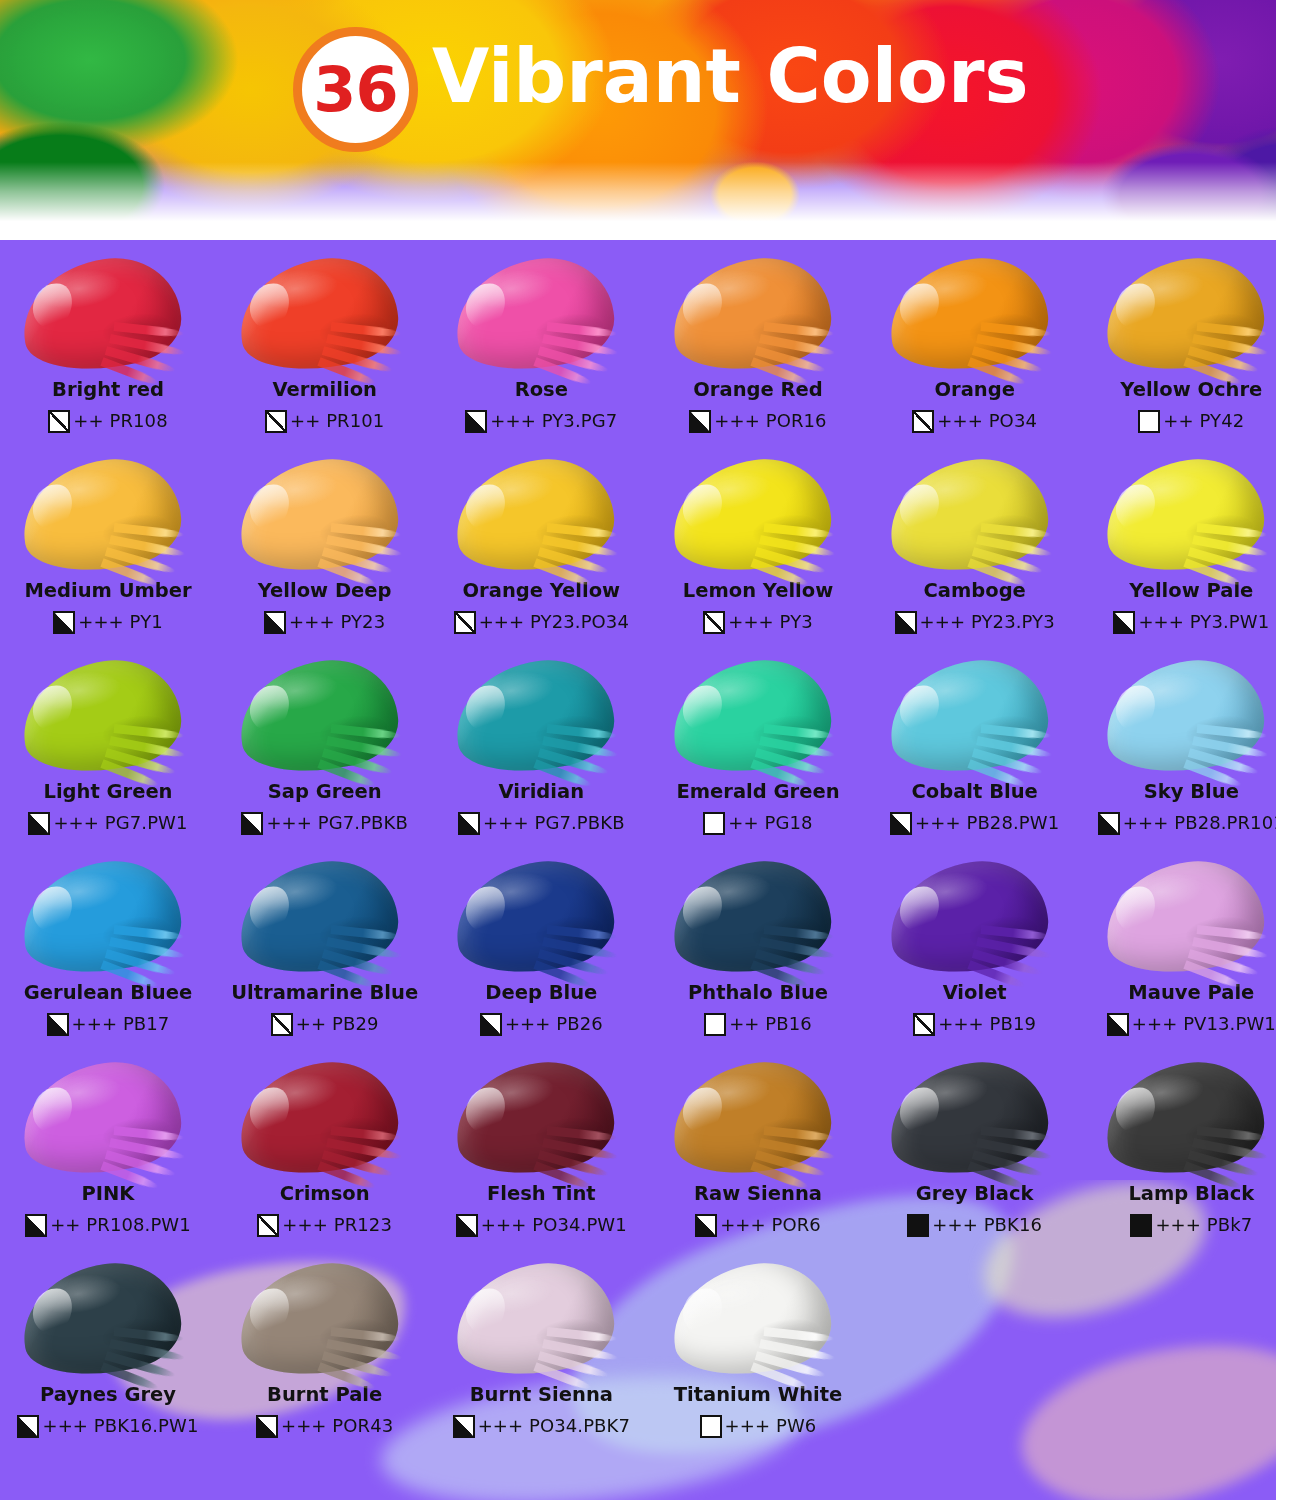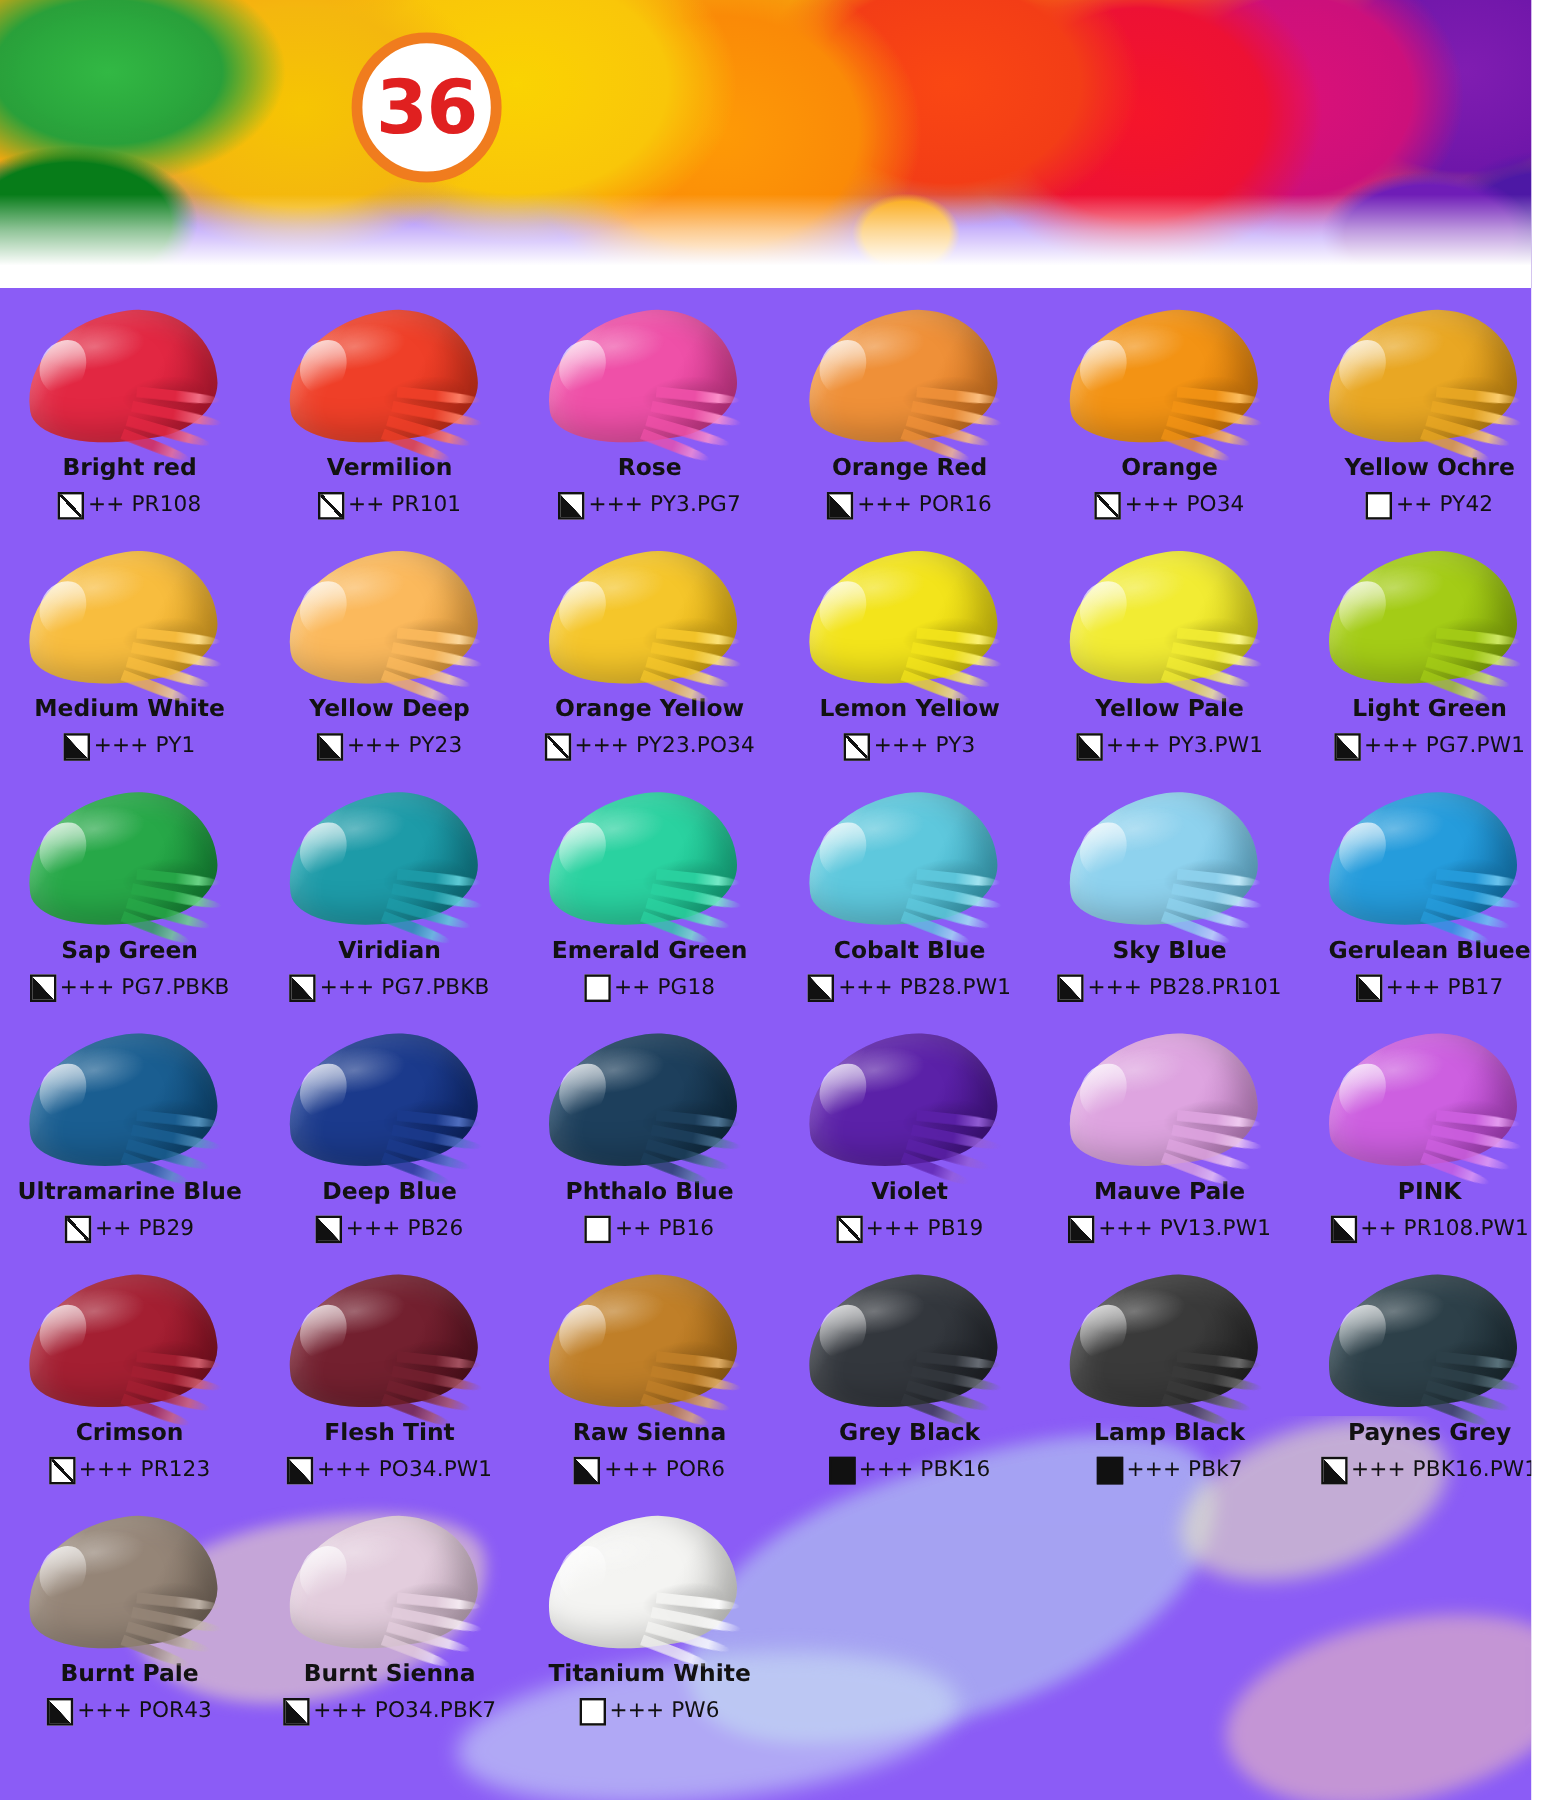--- a/index.html
+++ b/index.html
@@ -243,20 +243,21 @@
 <div class="page">
 
   <div class="hero">
     <div class="hero-paint"></div>
     <div class="hero-fade"></div>
   </div>
 
   <div class="badge">
     <span class="badge-num">36</span>
   </div>
+  <div class="hero-title">Vibrant Colors</div>
 
   <div class="wash">
     <div class="wash-stroke" style="left:110px; top:86px; width:300px; height:150px; background:#f6e2c0; border-radius:44% 56% 50% 50% / 40% 40% 60% 60%; transform:rotate(-12deg); filter:blur(6px);"></div>
     <div class="wash-stroke" style="left:560px; top:40px; width:470px; height:210px; background:#bcdcf0; border-radius:40% 60% 45% 55% / 50% 45% 55% 50%; transform:rotate(-22deg); filter:blur(7px);"></div>
     <div class="wash-stroke" style="left:980px; top:10px; width:230px; height:120px; background:#f2efbb; border-radius:50%; transform:rotate(-18deg); filter:blur(8px);"></div>
     <div class="wash-stroke" style="left:1020px; top:170px; width:300px; height:150px; background:#f3c4bb; border-radius:45% 55% 50% 50% / 45% 50% 50% 55%; transform:rotate(-14deg); filter:blur(7px);"></div>
     <div class="wash-stroke" style="left:380px; top:200px; width:420px; height:120px; background:#cfe6f5; border-radius:50%; transform:rotate(-6deg); filter:blur(9px);"></div>
   </div>
 
   <div class="grid" id="swatch-grid">
@@ -359,21 +360,21 @@
       <div class="cell">
         <div class="blob-wrap">
           <div class="blob" style="background: linear-gradient(128deg, rgb(255, 224, 140) 0%, rgb(248, 189, 62) 26%, rgb(248, 189, 62) 62%, rgb(215, 154, 24) 100%);"></div>
           <div class="tails">
             <div class="tail" style="left: 0px; top: 4px; width: 70px; transform: rotate(6deg); background: linear-gradient(90deg, rgb(248, 189, 62) 0%, rgb(248, 189, 62) 46%, rgb(255, 224, 140) 74%, rgba(255, 255, 255, 0) 100%); opacity: 0.95;"></div>
             <div class="tail" style="left: -4px; top: 16px; width: 76px; transform: rotate(11deg); background: linear-gradient(90deg, rgb(248, 189, 62) 0%, rgb(248, 189, 62) 46%, rgb(255, 224, 140) 74%, rgba(255, 255, 255, 0) 100%); opacity: 0.88;"></div>
             <div class="tail" style="left: -8px; top: 28px; width: 72px; transform: rotate(16deg); background: linear-gradient(90deg, rgb(248, 189, 62) 0%, rgb(248, 189, 62) 46%, rgb(255, 224, 140) 74%, rgba(255, 255, 255, 0) 100%); opacity: 0.81;"></div>
             <div class="tail" style="left: -12px; top: 39px; width: 60px; transform: rotate(21deg); background: linear-gradient(90deg, rgb(248, 189, 62) 0%, rgb(248, 189, 62) 46%, rgb(255, 224, 140) 74%, rgba(255, 255, 255, 0) 100%); opacity: 0.74;"></div>
           </div>
         </div>
-        <div class="c-name">Medium White</div>
+        <div class="c-name">Medium Umber</div>
         <div class="c-meta">
           <span class="swatch-box sb-half"></span>
           <span class="c-code">+++ PY1</span>
         </div>
       </div>
       <div class="cell">
         <div class="blob-wrap">
           <div class="blob" style="background: linear-gradient(128deg, rgb(255, 220, 163) 0%, rgb(251, 185, 92) 26%, rgb(251, 185, 92) 62%, rgb(224, 150, 50) 100%);"></div>
           <div class="tails">
             <div class="tail" style="left: 0px; top: 4px; width: 70px; transform: rotate(6deg); background: linear-gradient(90deg, rgb(251, 185, 92) 0%, rgb(251, 185, 92) 46%, rgb(255, 220, 163) 74%, rgba(255, 255, 255, 0) 100%); opacity: 0.95;"></div>
@@ -415,20 +416,36 @@
           </div>
         </div>
         <div class="c-name">Lemon Yellow</div>
         <div class="c-meta">
           <span class="swatch-box sb-diag"></span>
           <span class="c-code">+++ PY3</span>
         </div>
       </div>
       <div class="cell">
         <div class="blob-wrap">
+          <div class="blob" style="background: linear-gradient(128deg, rgb(251, 244, 141) 0%, rgb(234, 222, 58) 26%, rgb(234, 222, 58) 62%, rgb(198, 185, 26) 100%);"></div>
+          <div class="tails">
+            <div class="tail" style="left: 0px; top: 4px; width: 70px; transform: rotate(6deg); background: linear-gradient(90deg, rgb(234, 222, 58) 0%, rgb(234, 222, 58) 46%, rgb(251, 244, 141) 74%, rgba(255, 255, 255, 0) 100%); opacity: 0.95;"></div>
+            <div class="tail" style="left: -4px; top: 16px; width: 76px; transform: rotate(11deg); background: linear-gradient(90deg, rgb(234, 222, 58) 0%, rgb(234, 222, 58) 46%, rgb(251, 244, 141) 74%, rgba(255, 255, 255, 0) 100%); opacity: 0.88;"></div>
+            <div class="tail" style="left: -8px; top: 28px; width: 72px; transform: rotate(16deg); background: linear-gradient(90deg, rgb(234, 222, 58) 0%, rgb(234, 222, 58) 46%, rgb(251, 244, 141) 74%, rgba(255, 255, 255, 0) 100%); opacity: 0.81;"></div>
+            <div class="tail" style="left: -12px; top: 39px; width: 60px; transform: rotate(21deg); background: linear-gradient(90deg, rgb(234, 222, 58) 0%, rgb(234, 222, 58) 46%, rgb(251, 244, 141) 74%, rgba(255, 255, 255, 0) 100%); opacity: 0.74;"></div>
+          </div>
+        </div>
+        <div class="c-name">Camboge</div>
+        <div class="c-meta">
+          <span class="swatch-box sb-half"></span>
+          <span class="c-code">+++ PY23.PY3</span>
+        </div>
+      </div>
+      <div class="cell">
+        <div class="blob-wrap">
           <div class="blob" style="background: linear-gradient(128deg, rgb(253, 249, 140) 0%, rgb(242, 236, 51) 26%, rgb(242, 236, 51) 62%, rgb(207, 199, 18) 100%);"></div>
           <div class="tails">
             <div class="tail" style="left: 0px; top: 4px; width: 70px; transform: rotate(6deg); background: linear-gradient(90deg, rgb(242, 236, 51) 0%, rgb(242, 236, 51) 46%, rgb(253, 249, 140) 74%, rgba(255, 255, 255, 0) 100%); opacity: 0.95;"></div>
             <div class="tail" style="left: -4px; top: 16px; width: 76px; transform: rotate(11deg); background: linear-gradient(90deg, rgb(242, 236, 51) 0%, rgb(242, 236, 51) 46%, rgb(253, 249, 140) 74%, rgba(255, 255, 255, 0) 100%); opacity: 0.88;"></div>
             <div class="tail" style="left: -8px; top: 28px; width: 72px; transform: rotate(16deg); background: linear-gradient(90deg, rgb(242, 236, 51) 0%, rgb(242, 236, 51) 46%, rgb(253, 249, 140) 74%, rgba(255, 255, 255, 0) 100%); opacity: 0.81;"></div>
             <div class="tail" style="left: -12px; top: 39px; width: 60px; transform: rotate(21deg); background: linear-gradient(90deg, rgb(242, 236, 51) 0%, rgb(242, 236, 51) 46%, rgb(253, 249, 140) 74%, rgba(255, 255, 255, 0) 100%); opacity: 0.74;"></div>
           </div>
         </div>
         <div class="c-name">Yellow Pale</div>
         <div class="c-meta">

